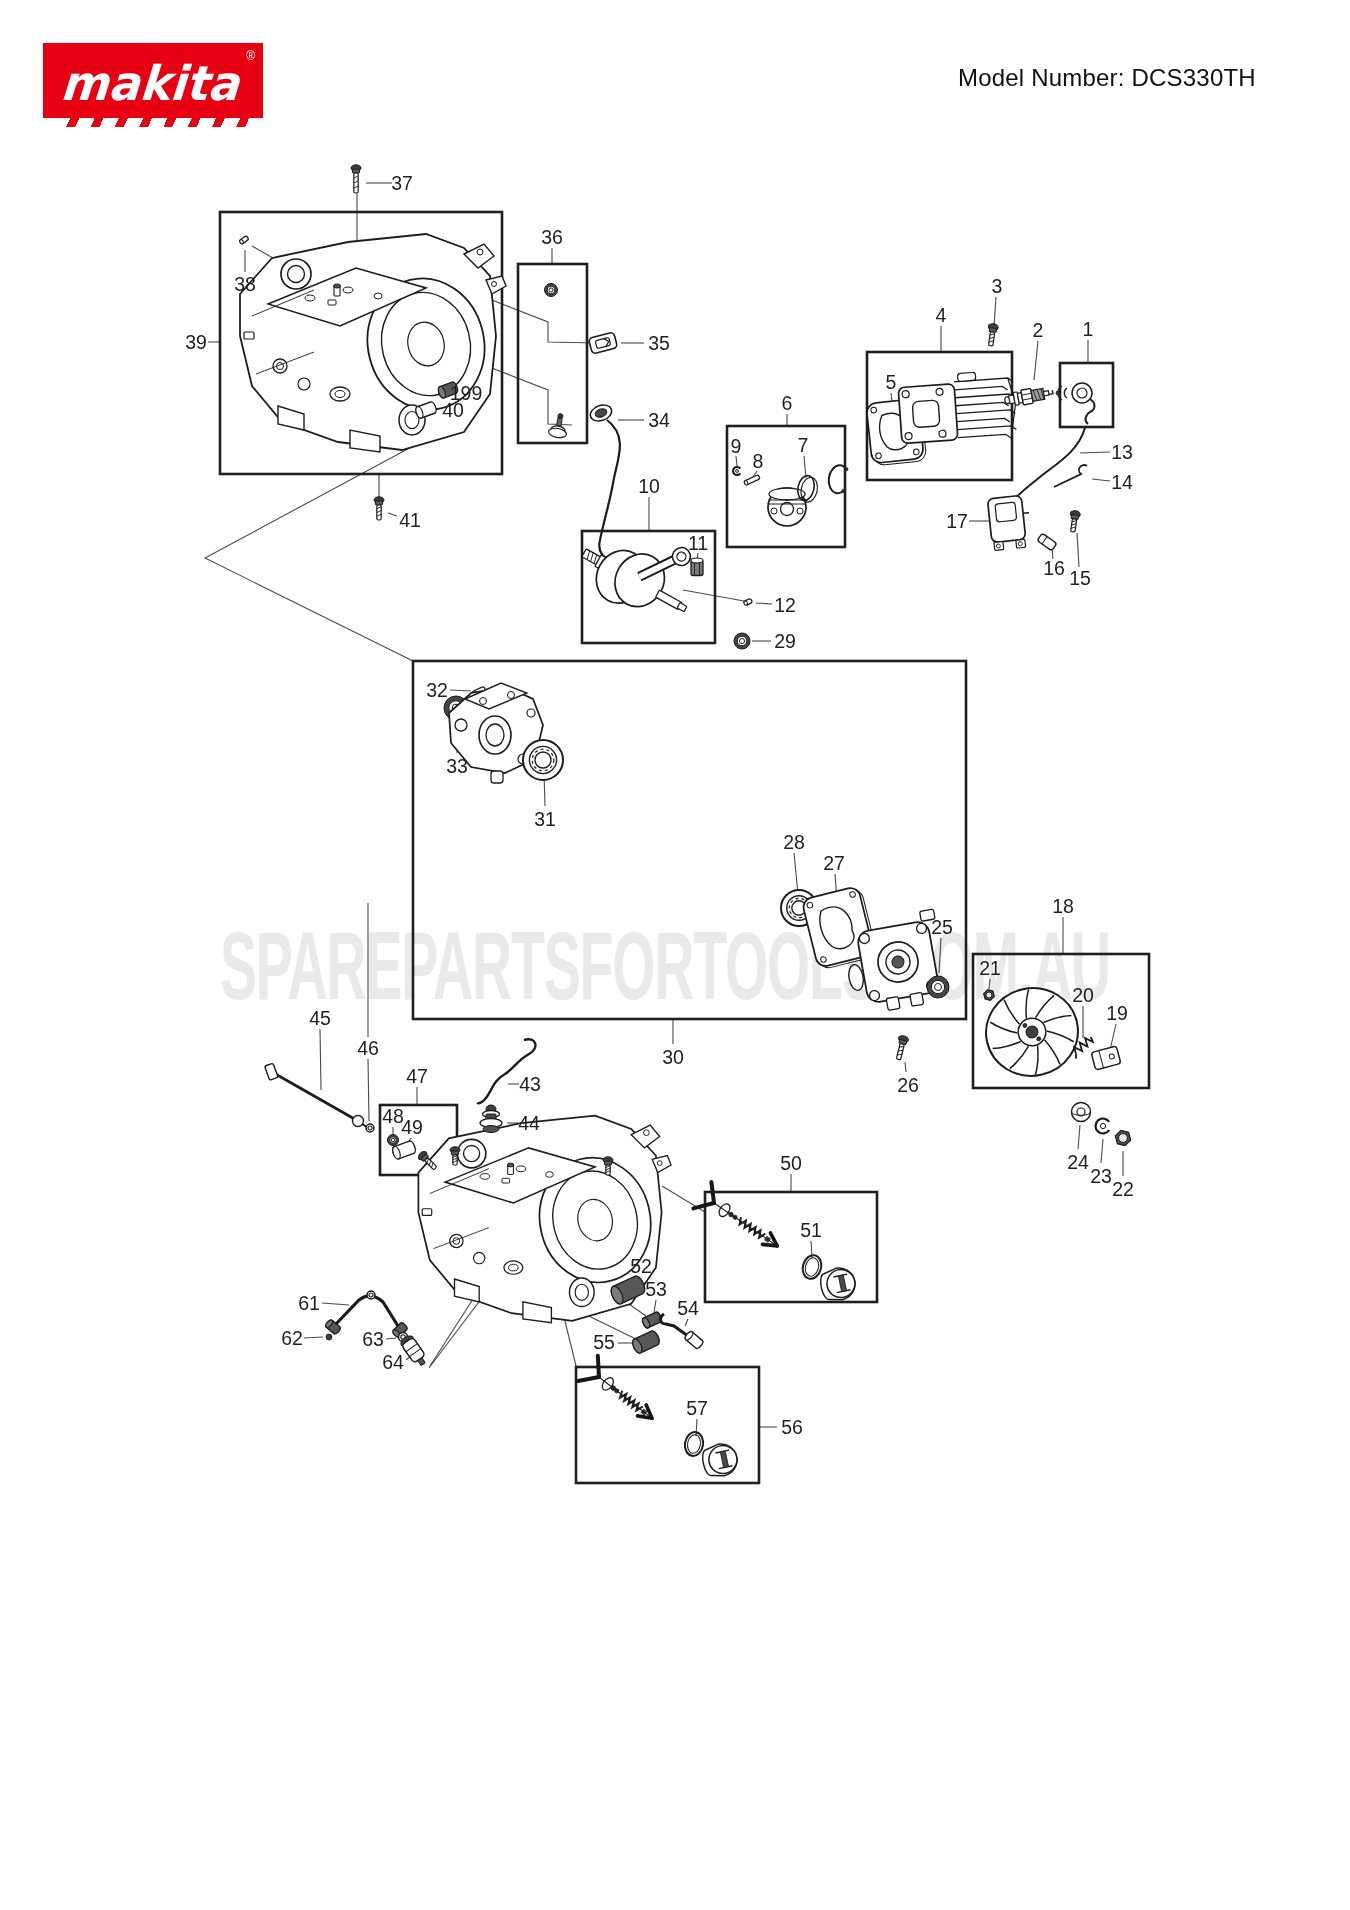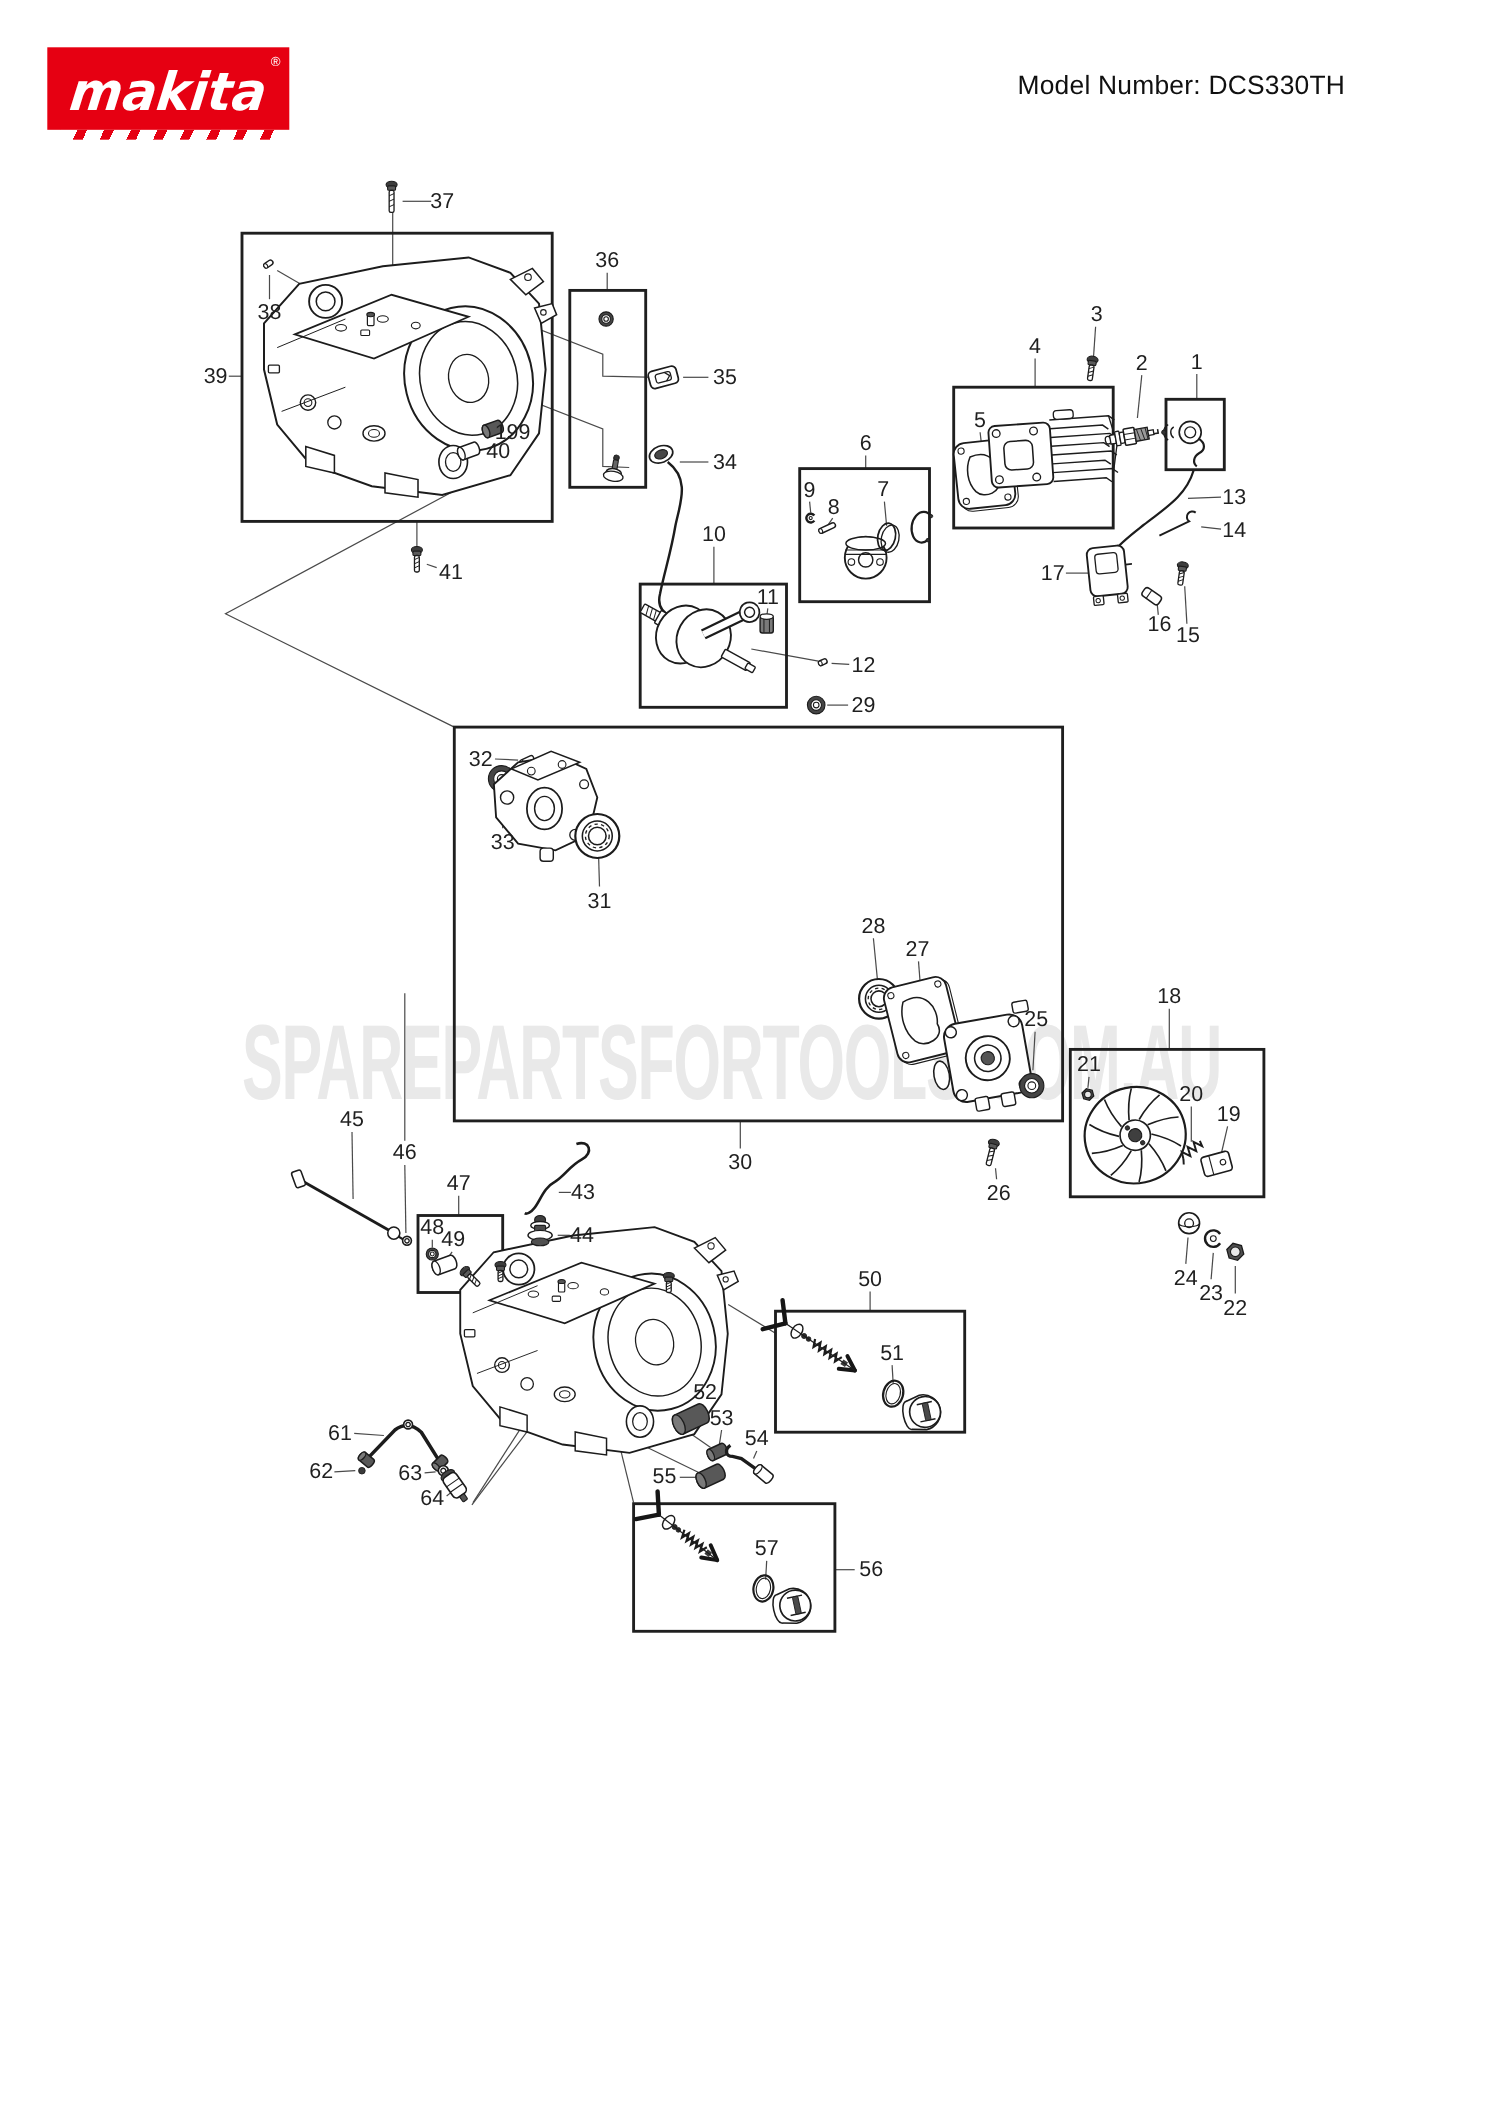--- a/index.html
+++ b/index.html
@@ -5,21 +5,21 @@
   html,body{margin:0;padding:0;background:#fff;}
   .page{position:relative;width:1350px;height:1910px;background:#fff;overflow:hidden;
         font-family:"Liberation Sans",sans-serif;}
   .logo{position:absolute;left:43px;top:43px;width:220px;height:75px;
         display:flex;align-items:center;justify-content:center;}
   .logo-text{color:#fff;font-style:italic;font-weight:bold;font-size:46px;
         font-family:"DejaVu Sans",sans-serif;transform:skewX(-7deg) scaleY(1.04);margin-top:4px;}
   .logo-reg{position:absolute;top:6px;right:8px;color:#fff;font-size:12px;font-style:normal;}
   .logo-stripes{position:absolute;left:12px;bottom:-9px;width:196px;height:9px;
         background:repeating-linear-gradient(115deg,transparent 0 14px,var(--mk,#e60012) 14px 22px);}
-  .model{position:absolute;left:925px;top:64px;font-size:24px;color:#101010;letter-spacing:.2px;}
+  .model{position:absolute;left:958px;top:64px;font-size:24px;color:#101010;letter-spacing:.2px;}
   svg.diagram{position:absolute;left:0;top:0;}
 </style>
 </head>
 <body>
 
 <div class="page" style="--mk: #e60012;">
   <div class="logo" style="background: rgb(230, 0, 18);">
     <span class="logo-text">makita</span>
     <span class="logo-reg">®</span>
     <span class="logo-stripes"></span>

